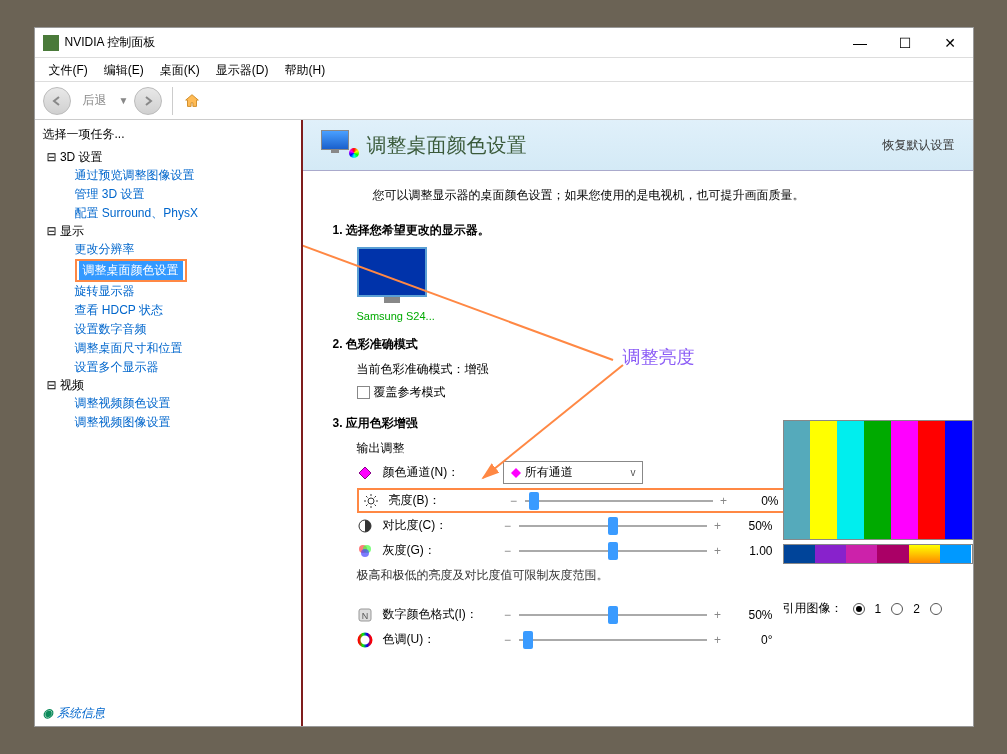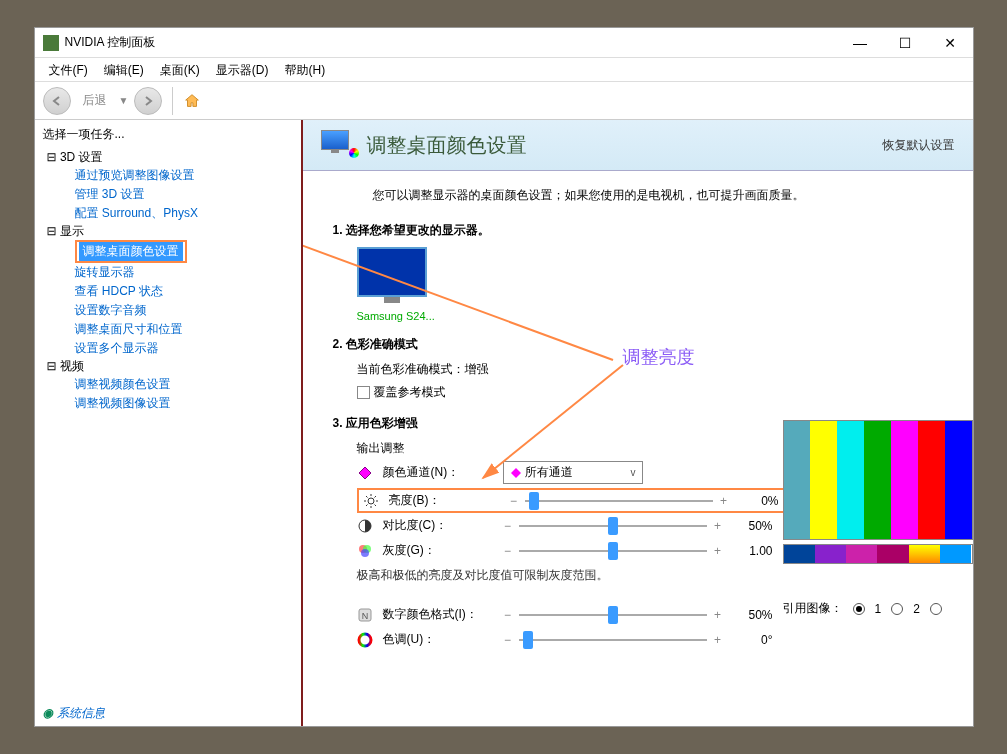--- a/index.html
+++ b/index.html
@@ -111,20 +111,21 @@
   <div class="main-body">
     <div class="sidebar">
       <div class="side-title">选择一项任务...</div>
 
       <div class="tree-group">⊟ <span>3D 设置</span></div>
       <div class="tree-item tree-indent">通过预览调整图像设置</div>
       <div class="tree-item tree-indent">管理 3D 设置</div>
       <div class="tree-item tree-indent">配置 Surround、PhysX</div>
 
       <div class="tree-group">⊟ <span>显示</span></div>
+      <div class="tree-item tree-indent">更改分辨率</div>
       <div class="tree-indent" style="position:relative">
         <span class="highlight-box">
           <span class="tree-item selected">调整桌面颜色设置</span>
         </span>
       </div>
       <div class="tree-item tree-indent">旋转显示器</div>
       <div class="tree-item tree-indent">查看 HDCP 状态</div>
       <div class="tree-item tree-indent">设置数字音频</div>
       <div class="tree-item tree-indent">调整桌面尺寸和位置</div>
       <div class="tree-item tree-indent">设置多个显示器</div>

